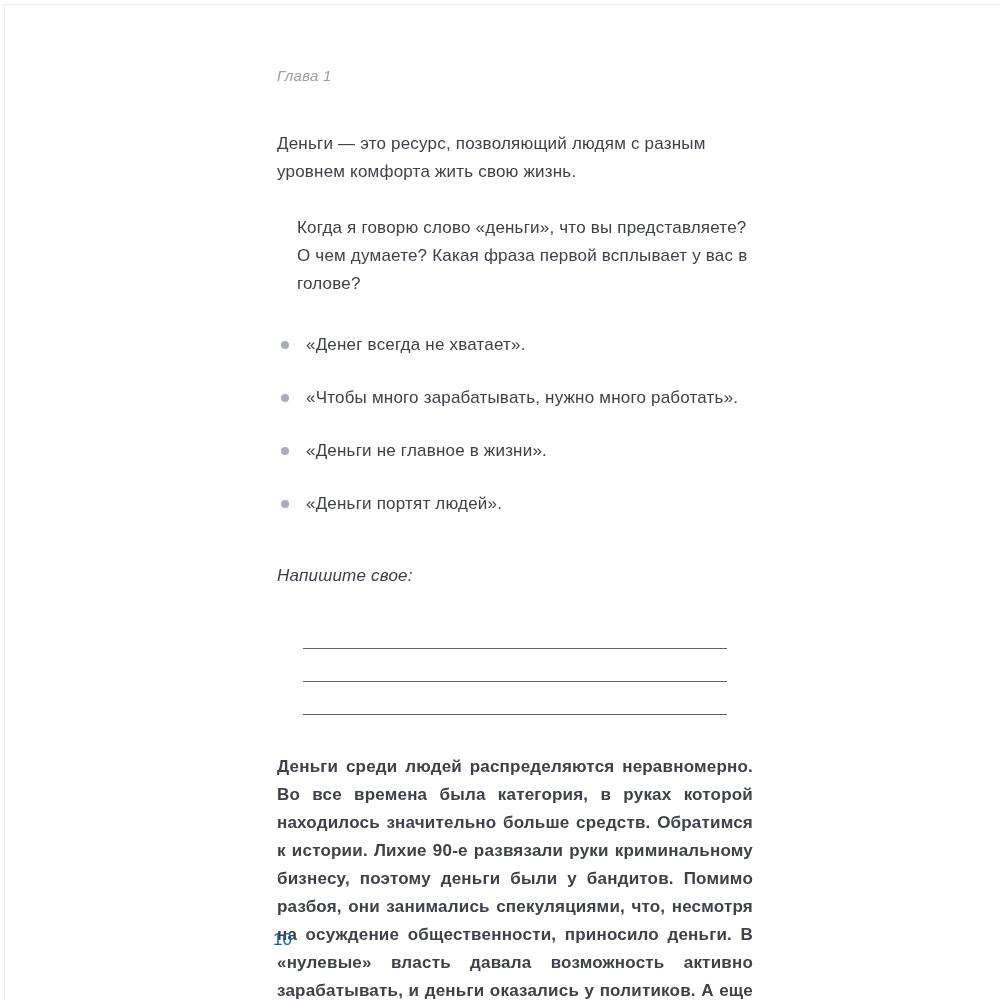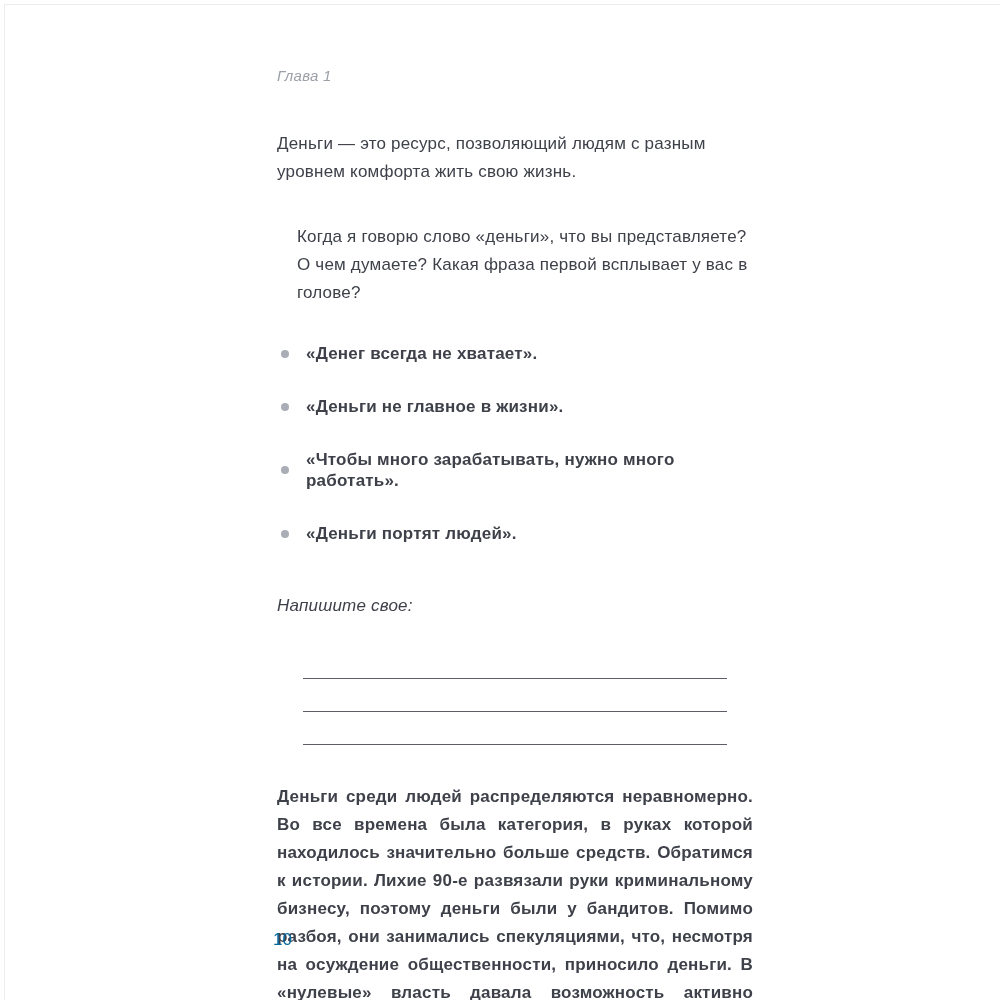--- a/index.html
+++ b/index.html
@@ -27,36 +27,35 @@
     font-style: italic;
     color: #9ba0a8;
     font-size: 15px;
     letter-spacing: 0.3px;
     margin-bottom: 38px;
   }
   .para {
     font-size: 17px;
     line-height: 28px;
     letter-spacing: 0.2px;
-    margin-bottom: 29px;
+    margin-bottom: 20px;
   }
   .para.question { margin-bottom: 20px; margin-left: 20px; }
   ul.bullets {
     list-style: none;
     margin: 0 0 16px 0;
   }
   ul.bullets li {
     display: flex;
     align-items: center;
     gap: 13px;
     font-size: 17px;
     line-height: 21px;
     letter-spacing: 0.2px;
     margin-bottom: 16px;
-    font-weight: bold;
   }
   .dot {
     width: 8px;
     height: 8px;
     border-radius: 50%;
     background: #a9adb5;
     flex: 0 0 8px;
   }
   .write-prompt {
     font-size: 17px;
@@ -102,25 +101,25 @@
 
     <p class="para question">Когда я говорю слово «деньги», что вы представляете? О чем думаете? Какая фраза первой всплывает у вас в голове?</p>
 
     <ul class="bullets">
       <li>
         <span class="dot"></span>
         <span>«Денег всегда не хватает».</span>
       </li>
       <li>
         <span class="dot"></span>
-        <span>«Деньги не главное в жизни».</span>
+        <span>«Чтобы много зарабатывать, нужно много работать».</span>
       </li>
       <li>
         <span class="dot"></span>
-        <span>«Чтобы много зарабатывать, нужно много работать».</span>
+        <span>«Деньги не главное в жизни».</span>
       </li>
       <li>
         <span class="dot"></span>
         <span>«Деньги портят людей».</span>
       </li>
     </ul>
 
     <div class="write-prompt">Напишите свое:</div>
 
     <div class="write-lines">

